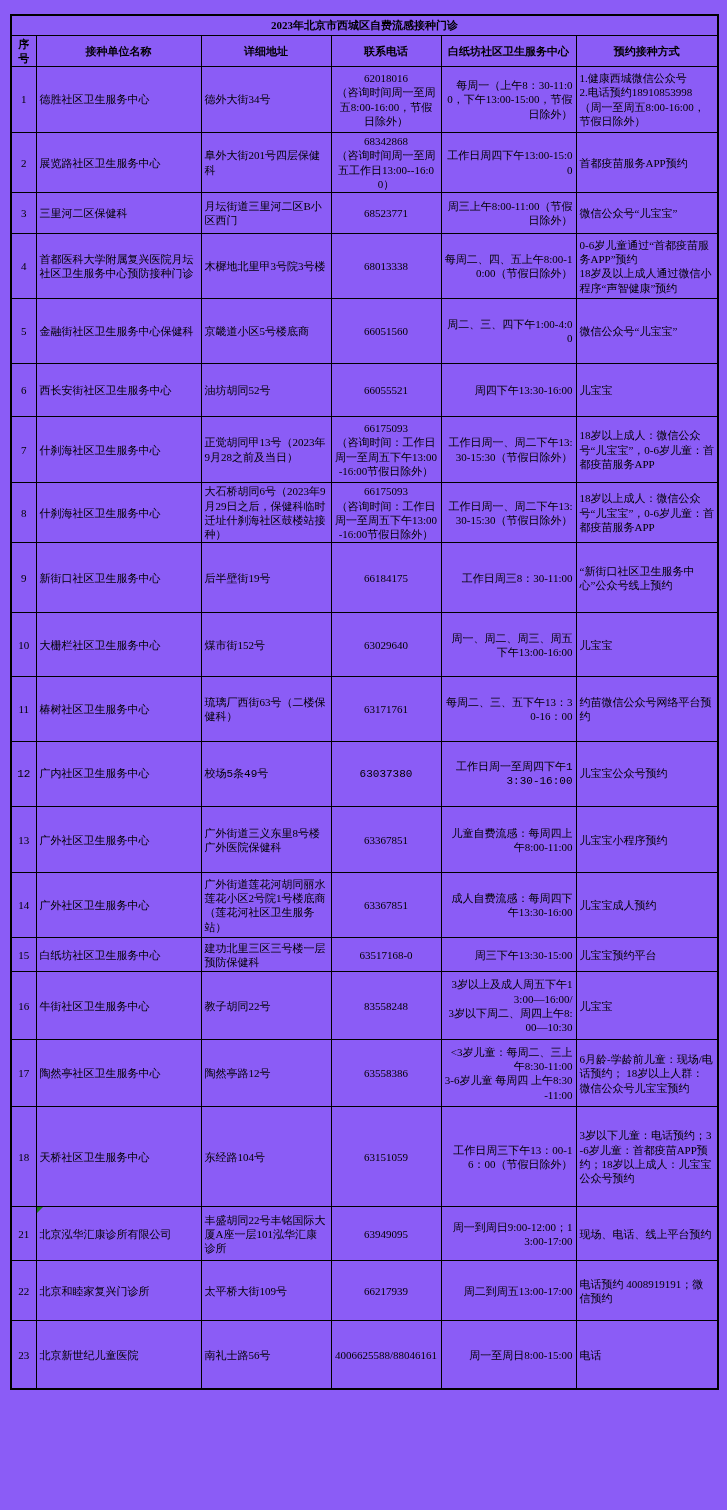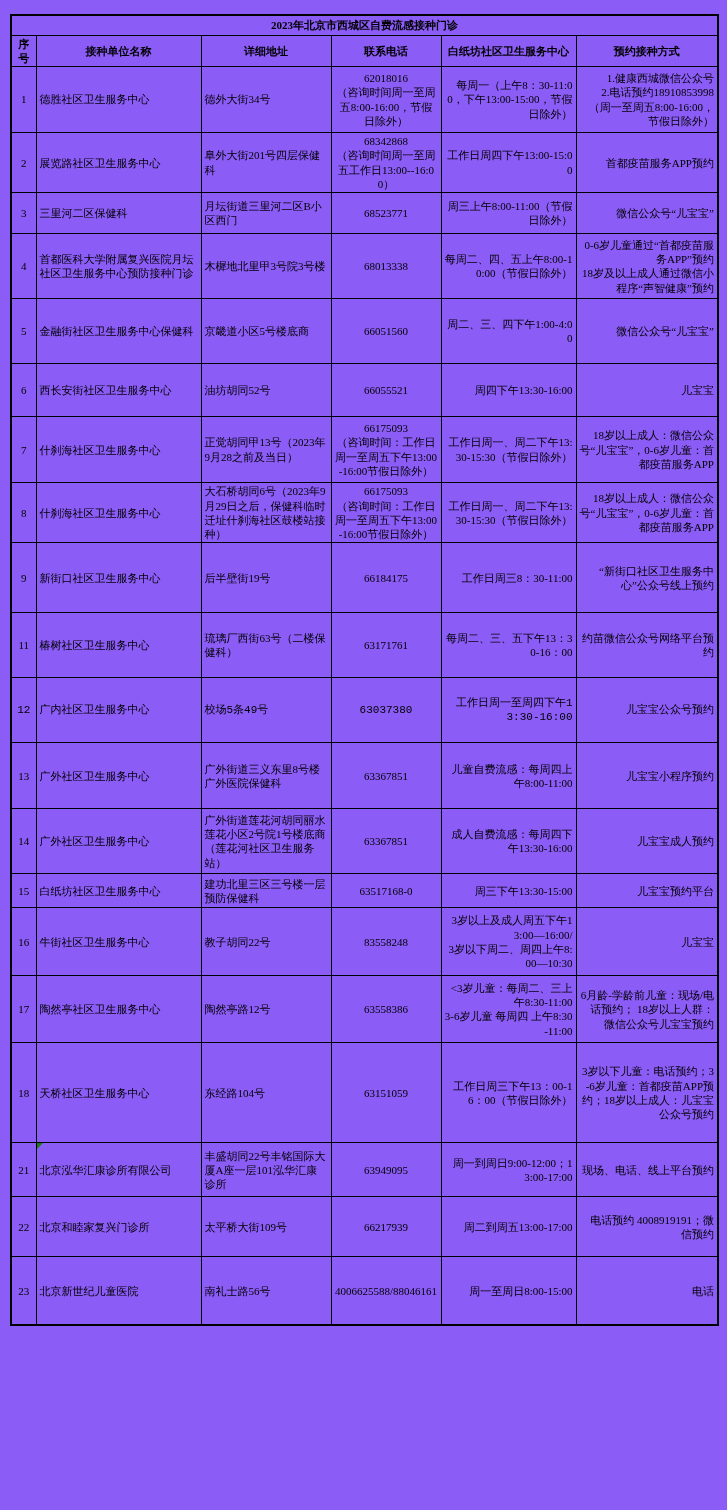--- a/index.html
+++ b/index.html
@@ -46,21 +46,21 @@
   thead th.col-head {
     font-weight: bold;
     text-align: center;
     height: 29px;
   }
   td.c-no     { text-align: center; }
   td.c-name   { text-align: left; position: relative; }
   td.c-address{ text-align: left; margin-left: 32px; }
   td.c-phone  { text-align: center; }
   td.c-time   { text-align: right; margin-left: 21px; }
-  td.c-booking{ text-align: right; }
+  td.c-booking{ text-align: left; }
   .corner-marker {
     display: none;
     position: absolute;
     top: 0;
     left: 0;
     width: 0;
     height: 0;
     border-top: 6px solid #1f7a1f;
     border-right: 6px solid transparent;
   }
@@ -174,20 +174,28 @@
 
     <tr style="height: 70px;">
       <td class="c-no">9</td>
       <td class="c-name"><span>新街口社区卫生服务中心</span></td>
       <td class="c-address">后半壁街19号</td>
       <td class="c-phone">66184175</td>
       <td class="c-time">工作日周三8：30-11:00</td>
       <td class="c-booking">“新街口社区卫生服务中心”公众号线上预约</td>
     </tr>
 
+    <tr style="height: 64px;">
+      <td class="c-no">10</td>
+      <td class="c-name"><span>大栅栏社区卫生服务中心</span></td>
+      <td class="c-address">煤市街152号</td>
+      <td class="c-phone">63029640</td>
+      <td class="c-time">周一、周二、周三、周五下午13:00-16:00</td>
+      <td class="c-booking">儿宝宝</td>
+    </tr>
 
     <tr style="height: 65px;">
       <td class="c-no">11</td>
       <td class="c-name"><span>椿树社区卫生服务中心</span></td>
       <td class="c-address">琉璃厂西街63号（二楼保健科）</td>
       <td class="c-phone">63171761</td>
       <td class="c-time">每周二、三、五下午13：30-16：00</td>
       <td class="c-booking">约苗微信公众号网络平台预约</td>
     </tr>
 

